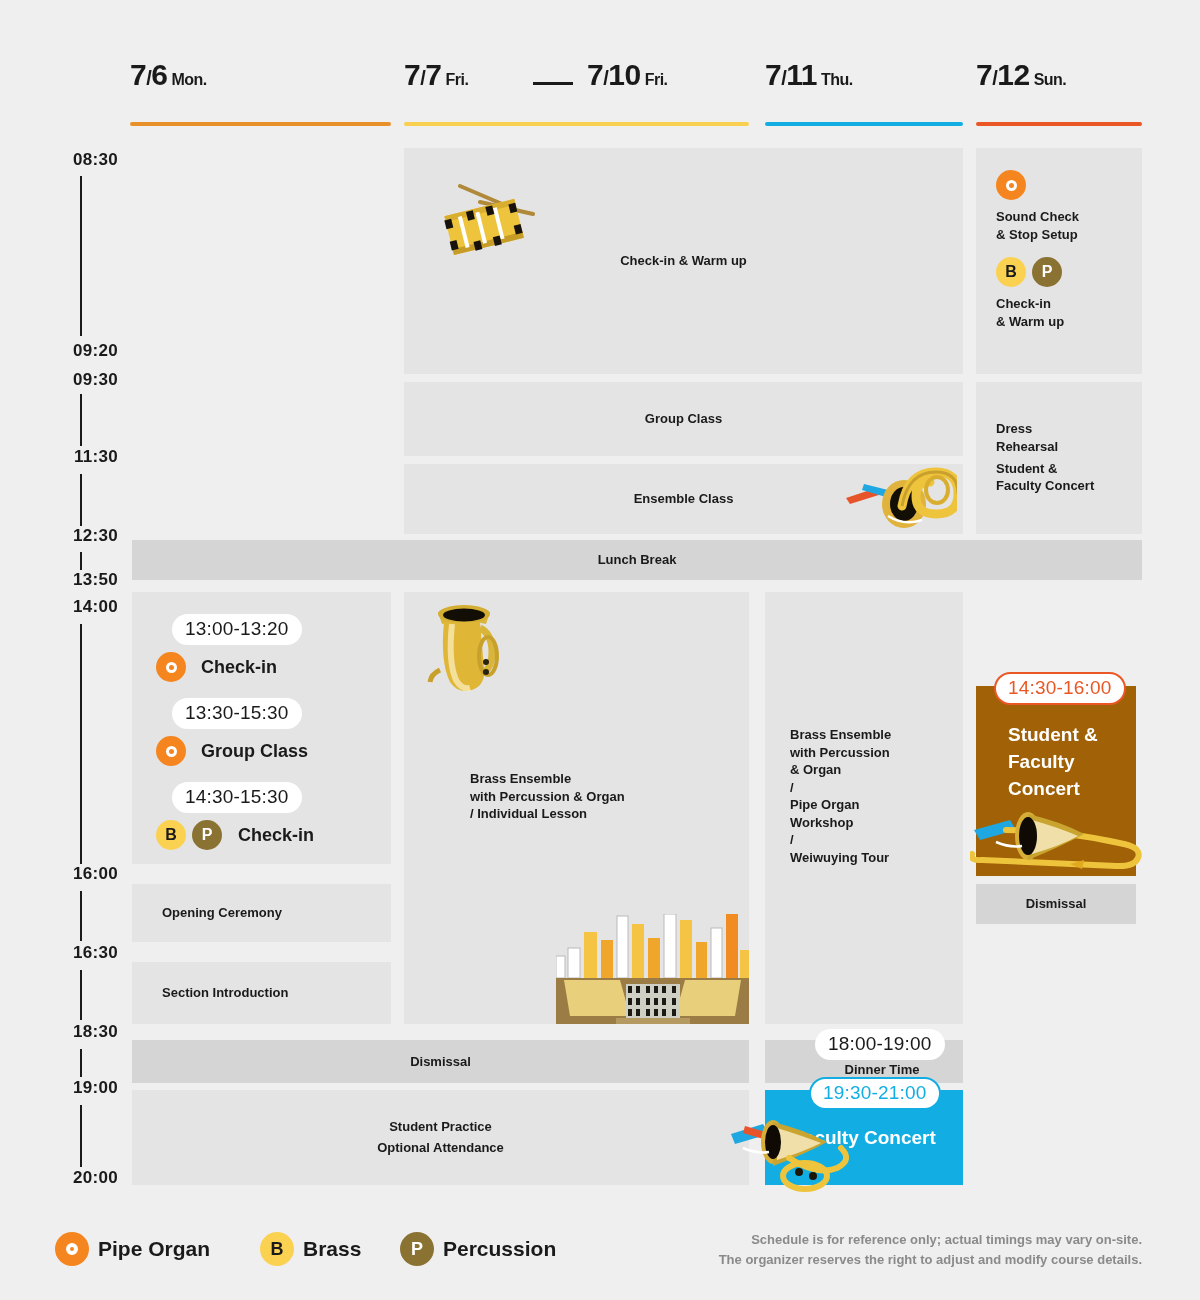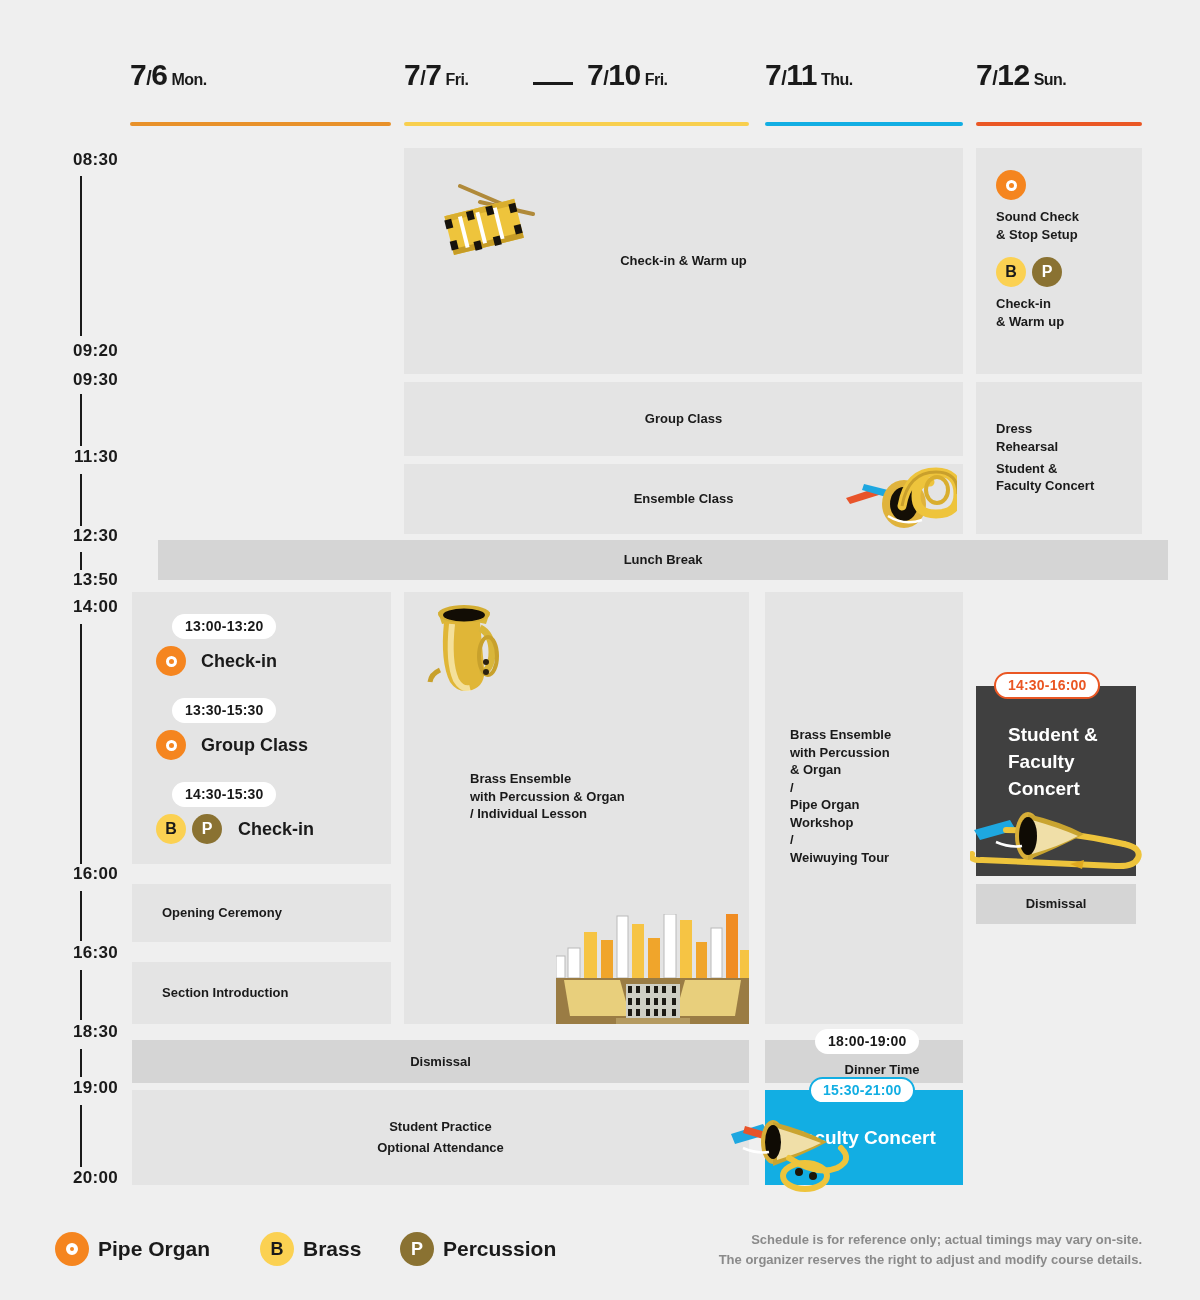--- a/index.html
+++ b/index.html
@@ -28,31 +28,31 @@
   }
   .axis-seg { position: absolute; left: 80px; width: 2px; background: #1a1a1a; }
 
   
   .blk {
     position: absolute;
     background: #e4e4e4;
     overflow: hidden;
   }
   .blk.band { background: #d5d5d5; }
-  .blk.red  { background: #404040; }
+  .blk.red  { background: #a16207; }
   .blk.blue { background: #12aee3; }
 
   .blk-t  { font-size: 13px; font-weight: bold; line-height: 1.35; }
   .blk-sub{ font-size: 13px; font-weight: bold; line-height: 1.3; }
   .ctr { display: flex; flex-direction: column; align-items: center; justify-content: center;
          height: 100%; text-align: center; }
 
   .pill {
     display: inline-block; background: #fff; border-radius: 20px;
-    padding: 4px 13px 5px; font-size: 14px; font-weight: bold;
+    padding: 4px 13px 5px; font-size: 19px; font-weight: normal;
     letter-spacing: 0.2px; color: #1a1a1a; white-space: nowrap;
   }
   .pill.outlined { border: 2px solid #ea5724; color: #ea5724; padding: 3px 12px 4px; }
   .pill.outlined-b { border: 2px solid #12aee3; color: #12aee3; padding: 3px 12px 4px; }
 
   .badge {
     display: inline-flex; align-items: center; justify-content: center;
     width: 30px; height: 30px; border-radius: 50%;
     font-size: 16px; font-weight: bold; flex: 0 0 auto;
   }
@@ -216,21 +216,21 @@
 
 <div class="blk" style="left:976px; top:382px; width:166px; height:152px;">
   <div style="padding:38px 20px 0;">
     <div class="blk-t" style="white-space:pre-line;">Dress
 Rehearsal</div>
     <div class="blk-sub" style="white-space:pre-line; margin-top:6px;">Student &amp;
 Faculty Concert</div>
   </div>
 </div>
 
-<div class="blk band" style="left:132px; top:540px; width:1010px; height:40px;margin-left:26px;">
+<div class="blk band" style="left:132px; top:540px; width:1010px; height:40px;">
   <div class="ctr">
     <div class="blk-t">Lunch Break</div>
   </div>
 </div>
 
 <div class="blk" style="left:132px; top:592px; width:259px; height:272px;">
   <div class="mini" style="top:22px;">
     <span class="pill">13:00-13:20</span>
     <div class="row">
       <div class="badge o">
@@ -398,21 +398,21 @@
 
 <div class="blk" style="left:132px; top:1090px; width:617px; height:95px;">
   <div class="ctr">
     <div class="blk-t">Student Practice</div>
     <div class="blk-sub" style="margin-top:4px;">Optional Attendance</div>
   </div>
 </div>
 
 <div class="blk blue" style="left:765px; top:1090px; width:198px; height:95px; overflow:visible;">
   <div style="position:absolute; left:44px; top:-13px;">
-    <span class="pill outlined-b" style="background:#fff;">15:30-21:00</span>
+    <span class="pill outlined-b" style="background:#fff;">19:30-21:00</span>
   </div>
   <svg class="ill" style="left:-38px; top:24px;" width="130" height="90" viewBox="0 0 130 90">
     <polygon points="4,20 36,10 42,20 8,30" fill="#1ea7e0"></polygon>
     <polygon points="18,12 42,19 40,26 16,19" fill="#e8542a"></polygon>
     <ellipse cx="46" cy="28" rx="12" ry="22" fill="#d7ae38"></ellipse>
     <path d="M46 8 q32 8 54 20 q-22 12 -54 24 z" fill="#c9a430"></path>
     <path d="M50 14 q26 8 44 15 q-18 9 -44 17 z" fill="#f0dfa8"></path>
     <ellipse cx="46" cy="28" rx="8" ry="17" fill="#0f0b04"></ellipse>
     <path d="M16 34 q14 6 26 4" fill="none" stroke="#fff" stroke-width="2.5"></path>
     <path d="M62 44 q28 18 48 10 q16 -8 4 -20" fill="none" stroke="#eec43c" stroke-width="6" stroke-linecap="round"></path>

